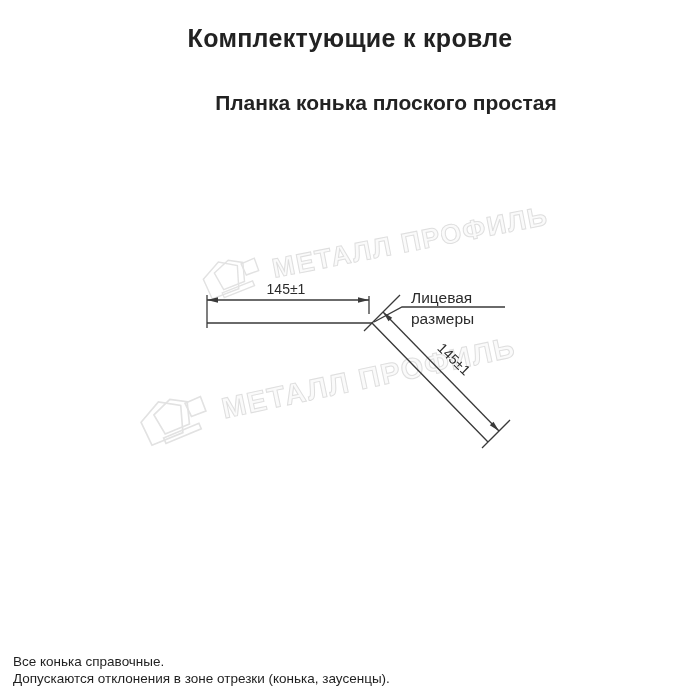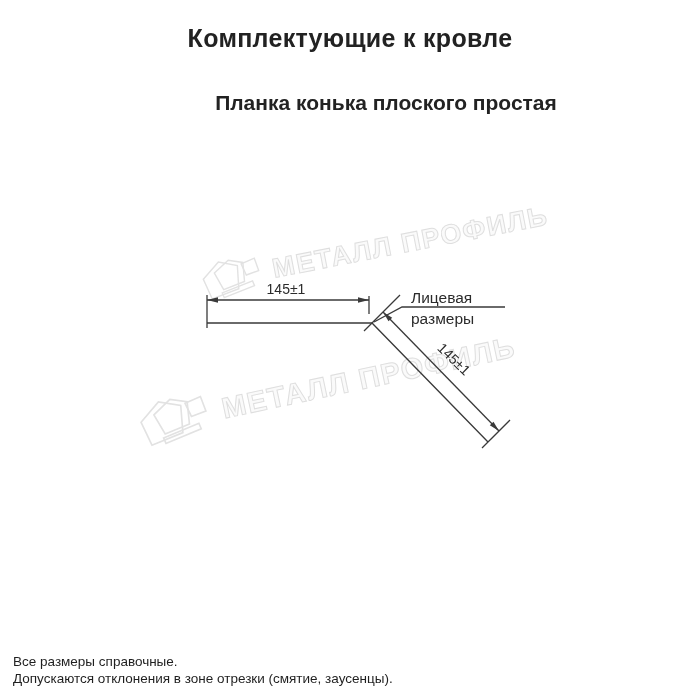--- a/index.html
+++ b/index.html
@@ -104,15 +104,15 @@
 
 <div class="dim-label-h">145±1</div>
 <div class="dim-label-d">145±1</div>
 
 <div class="face-label">
   <div>Лицевая</div>
   <div>размеры</div>
 </div>
 
 <div class="footer-notes">
-  <div>Все размеры справочные.</div>
-  <div>Допускаются отклонения в зоне отрезки (смятие, заусенцы).</div>
+  <div>Все конька справочные.</div>
+  <div>Допускаются отклонения в зоне отрезки (конька, заусенцы).</div>
 </div>
 
 </body></html>

